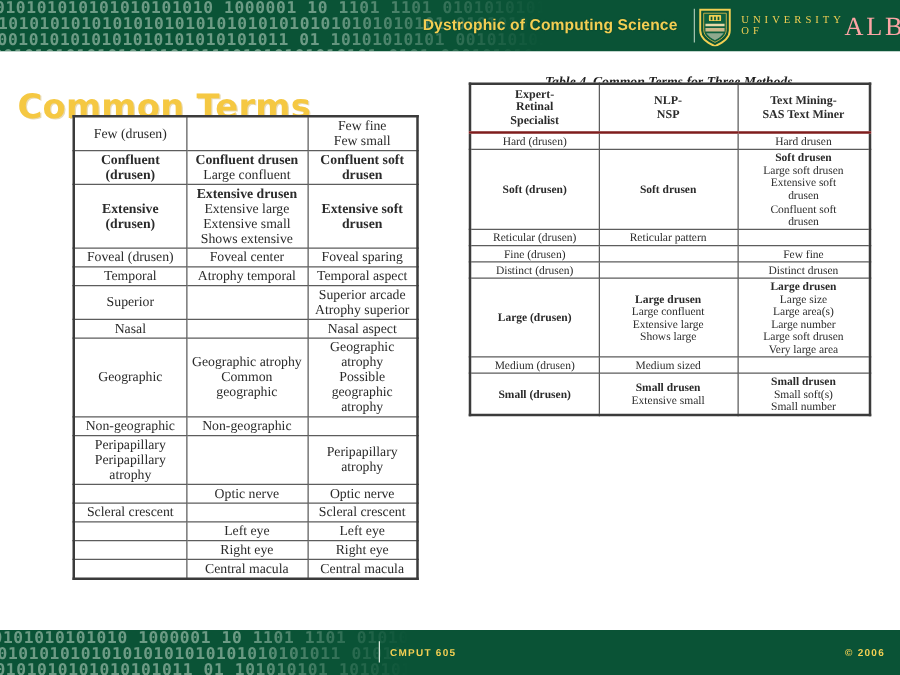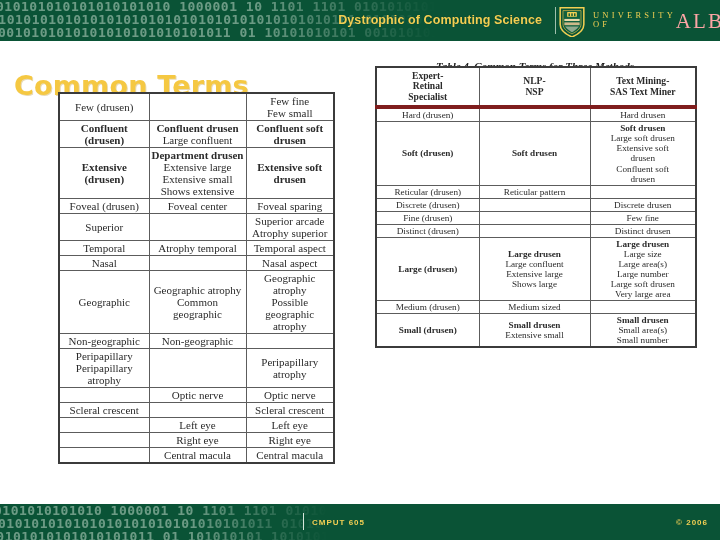--- a/index.html
+++ b/index.html
@@ -118,21 +118,21 @@
   #table-left col.c3 { width: 88px; }
 
   
   #table-right { left: 375px; top: 66px; width: 320px; font-size: 9.2px; }
   #table-right col.c1 { width: 103px; }
   #table-right col.c2 { width: 111px; }
   #table-right col.c3 { width: 106px; }
   #table-right thead td {
     font-weight: bold;
     font-size: 9.6px;
-    border-bottom: 4px solid #7f1d1d;
+    border-bottom: 2px solid #7f1d1d;
     padding: 3px 2px;
     margin-top: 43px;
   }
 
   #table-caption {
     position: absolute; left: 375px; top: 48px;
     width: 320px;
     text-align: center;
     font-family: "Liberation Serif", serif;
     font-weight: bold;
@@ -239,21 +239,21 @@
             <span class="ln bold">Confluent soft</span>
             <span class="ln bold">drusen</span>
           </td>
         </tr>
         <tr>
           <td class="b">
             <span class="ln bold">Extensive</span>
             <span class="ln bold">(drusen)</span>
           </td>
           <td>
-            <span class="ln bold">Department drusen</span>
+            <span class="ln bold">Extensive drusen</span>
             <span class="ln">Extensive large</span>
             <span class="ln">Extensive small</span>
             <span class="ln">Shows extensive</span>
           </td>
           <td class="b">
             <span class="ln bold">Extensive soft</span>
             <span class="ln bold">drusen</span>
           </td>
         </tr>
         <tr>
@@ -262,37 +262,37 @@
           </td>
           <td>
             <span class="ln">Foveal center</span>
           </td>
           <td>
             <span class="ln">Foveal sparing</span>
           </td>
         </tr>
         <tr>
           <td>
+            <span class="ln">Temporal</span>
+          </td>
+          <td>
+            <span class="ln">Atrophy temporal</span>
+          </td>
+          <td>
+            <span class="ln">Temporal aspect</span>
+          </td>
+        </tr>
+        <tr>
+          <td>
             <span class="ln">Superior</span>
           </td>
           <td></td>
           <td>
             <span class="ln">Superior arcade</span>
             <span class="ln">Atrophy superior</span>
-          </td>
-        </tr>
-        <tr>
-          <td>
-            <span class="ln">Temporal</span>
-          </td>
-          <td>
-            <span class="ln">Atrophy temporal</span>
-          </td>
-          <td>
-            <span class="ln">Temporal aspect</span>
           </td>
         </tr>
         <tr>
           <td>
             <span class="ln">Nasal</span>
           </td>
           <td></td>
           <td>
             <span class="ln">Nasal aspect</span>
           </td>
@@ -436,29 +436,20 @@
           <td>
             <span class="ln">Reticular (drusen)</span>
           </td>
           <td>
             <span class="ln">Reticular pattern</span>
           </td>
           <td></td>
         </tr>
         <tr>
           <td>
-            <span class="ln">Discrete (drusen)</span>
-          </td>
-          <td></td>
-          <td>
-            <span class="ln">Discrete drusen</span>
-          </td>
-        </tr>
-        <tr>
-          <td>
             <span class="ln">Fine (drusen)</span>
           </td>
           <td></td>
           <td>
             <span class="ln">Few fine</span>
           </td>
         </tr>
         <tr>
           <td>
             <span class="ln">Distinct (drusen)</span>
@@ -499,21 +490,21 @@
         <tr>
           <td class="b">
             <span class="ln bold">Small (drusen)</span>
           </td>
           <td>
             <span class="ln bold">Small drusen</span>
             <span class="ln">Extensive small</span>
           </td>
           <td>
             <span class="ln bold">Small drusen</span>
-            <span class="ln">Small area(s)</span>
+            <span class="ln">Small soft(s)</span>
             <span class="ln">Small number</span>
           </td>
         </tr>
       </tbody>
   </table>
 
   <div id="footer">
     <div class="binary-tex" id="ftr-binary">
         <div>0101010101010 1000001 10 1101 1101 0101010101010 1000001 10 1101 1101</div>
         <div>010101010101010101010101010101011 010101010101010101010101010101011</div>

